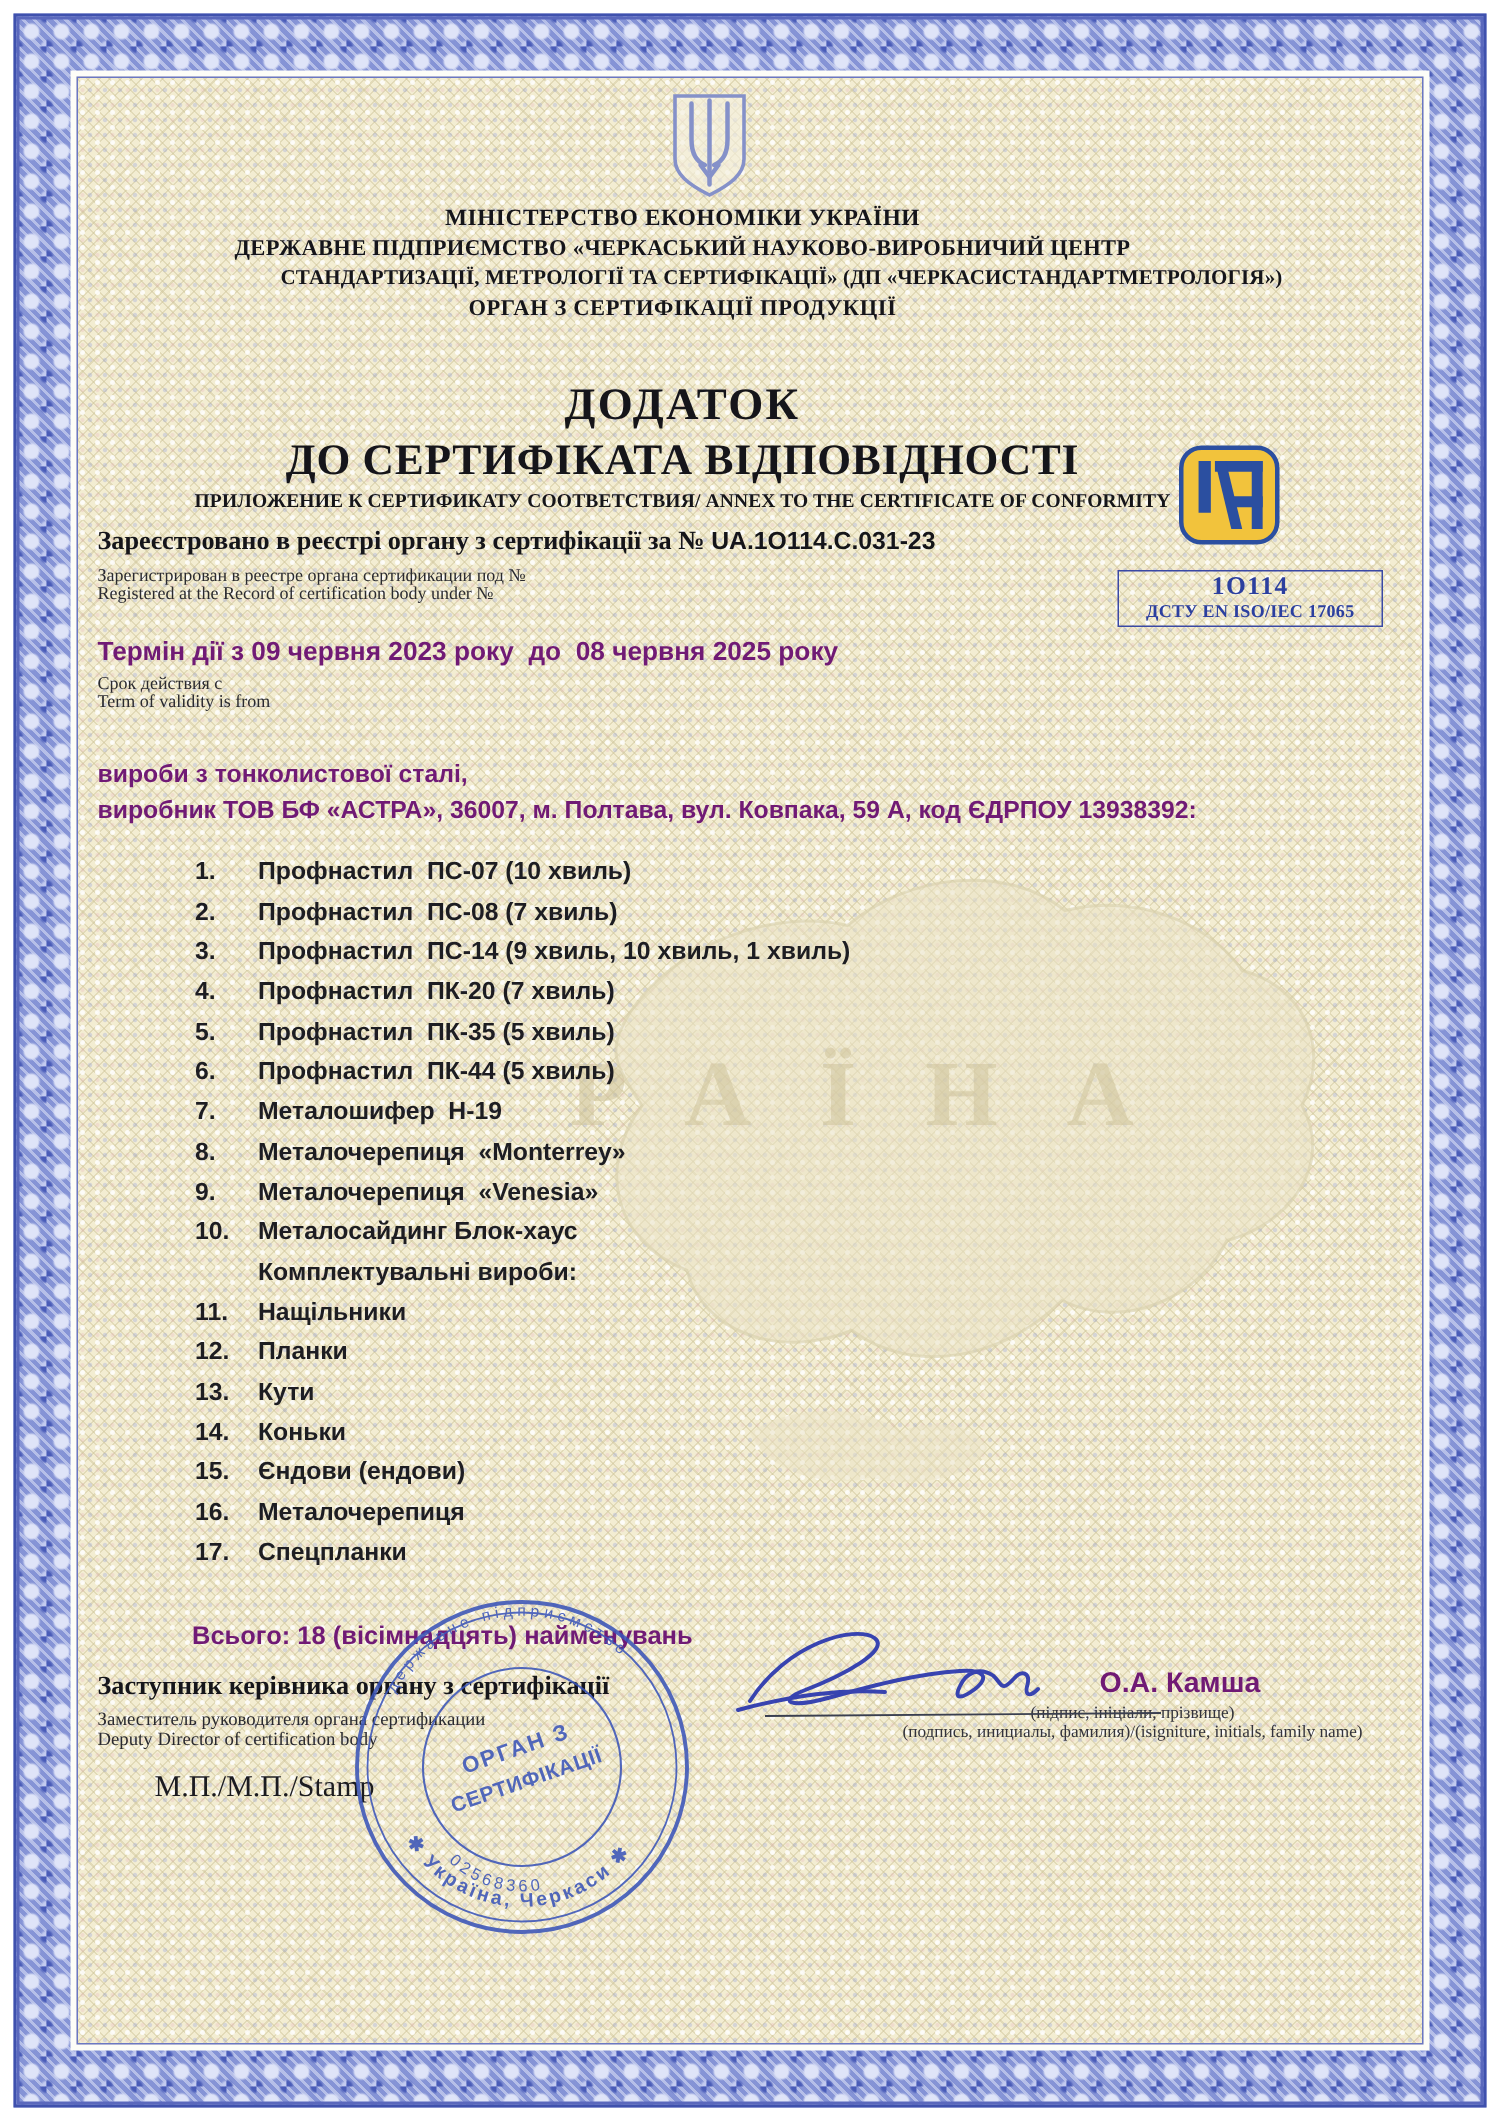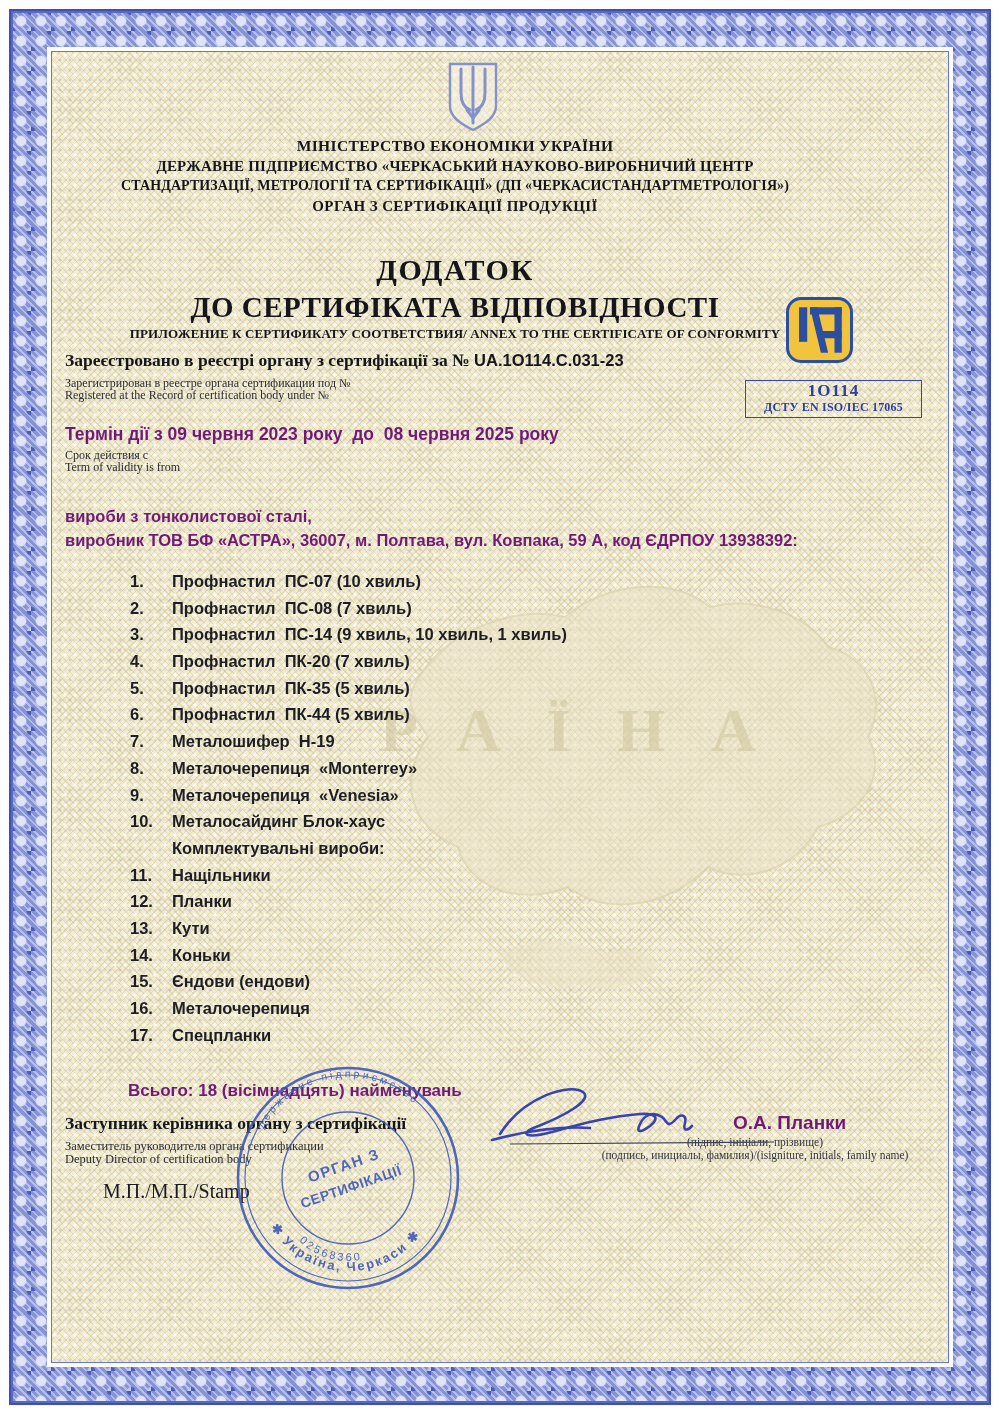--- a/index.html
+++ b/index.html
@@ -31,21 +31,21 @@
   .abs{position:absolute;}
   .content{position:absolute;inset:0;z-index:3;}
   .wm{position:absolute;z-index:1;}
   .serifB{font-family:"Liberation Serif",serif;font-weight:bold;color:#15151a;}
   .serifS{font-family:"Liberation Serif",serif;color:#2a2a30;}
   .sansB{font-family:"Liberation Sans",sans-serif;font-weight:bold;color:#701a75;}
   .ctr{left:55px;width:800px;text-align:center;}
   
   .h1{top:137px;font-size:15.5px;letter-spacing:.4px;}
   .h2{top:158px;font-size:15px;letter-spacing:.2px;}
-  .h3{top:178px;font-size:14px;letter-spacing:.1px;}
+  .h3{top:178px;font-size:14px;letter-spacing:.1px;text-align:right;}
   .h4{top:198px;font-size:15px;letter-spacing:.4px;}
   .t1{top:253px;font-size:30px;letter-spacing:1.5px;}
   .t2{top:291px;font-size:29px;letter-spacing:.5px;}
   .t3{top:326px;font-size:13px;letter-spacing:.1px;}
   
   .marklogo{left:786px;top:297px;width:67px;height:66px;background:#f2c33c;border:3px solid #2b4fa0;
             border-radius:15px;box-sizing:border-box;}
   .codebox{left:745px;top:380px;width:177px;height:38px;border:1.5px solid #3a49a5;box-sizing:border-box;
            text-align:center;color:#2b3f9f;}
   .codebox .c1{font-size:17px;font-weight:bold;letter-spacing:1px;line-height:19px;}
@@ -178,21 +178,21 @@
     <div class="abs serifS mp">М.П./М.П./Stamp</div>
 
     <svg class="abs sigwrap" viewBox="0 0 300 75">
       <line x1="20" y1="62" x2="284" y2="60" stroke="#3a3f50" stroke-width="1.2"></line>
       <g fill="none" stroke="#2936ae" stroke-width="2.6" stroke-linecap="round" opacity="0.92">
         <path d="M10,52 C34,14 80,1 93,10 C104,18 72,35 46,45 C28,52 36,57 62,50 C98,40 122,34 150,32"></path>
         <path d="M2,58 C40,48 70,44 100,46"></path>
         <path d="M150,32 C166,31 170,36 160,44 C152,50 145,52 150,42 C154,33 163,29 172,35 C178,40 177,47 186,37 C191,31 197,33 195,41 C193,48 196,50 202,44"></path>
       </g>
     </svg>
-    <div class="abs sansB signame">О.А. Планки</div>
+    <div class="abs sansB signame">О.А. Камша</div>
     <div class="abs serifS signote sn1">(підпис, ініціали, прізвище)</div>
     <div class="abs serifS signote sn2">(подпись, инициалы, фамилия)/(isigniture, initials, family name)</div>
 
     <svg class="abs stampwrap" viewBox="0 0 228 228">
       <defs>
         <path id="arcTop" d="M20,122 A95,95 0 1 1 208,122"></path>
         <path id="arcBottom" d="M26,136 A90,90 0 0 0 202,136"></path>
         <path id="arcNum" d="M48,150 A70,70 0 0 0 182,144"></path>
       </defs>
       <g stroke="#3b55b8" fill="none">

